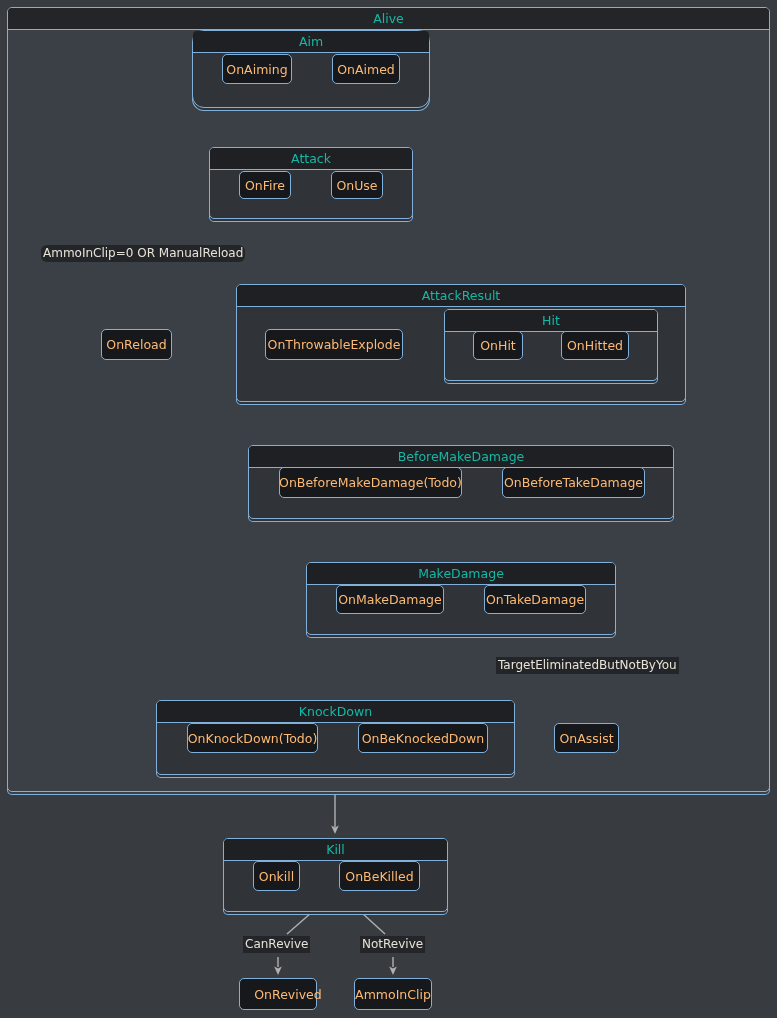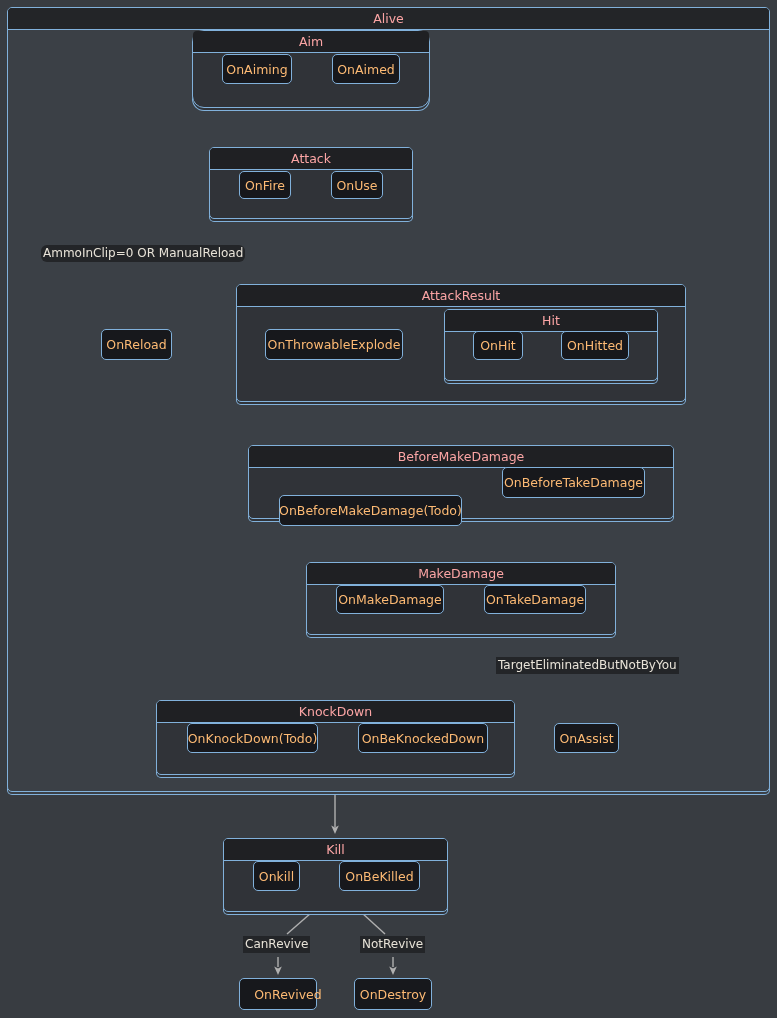--- a/index.html
+++ b/index.html
@@ -62,21 +62,21 @@
     box-shadow: 0 3px 0 -1px #303338, 0 3px 0 0 #81b1db;
   }
   .cluster > .cluster-title {
     box-sizing: border-box;
     height: 22px;
     line-height: 21px;
     text-align: center;
     background: #1f2023;
     border-bottom: 1px solid #81b1db;
     border-radius: 4px 4px 0 0;
-    color: #fca5a5;
+    color: #14b8a6;
     font-size: 12.5px;
     white-space: nowrap;
     overflow: hidden;
   }
   .cluster.root {
     background: #3b4046;
     box-shadow: 0 3px 0 -1px #3b4046, 0 3px 0 0 #81b1db;
   }
   .cluster.root > .cluster-title {
     background: #232528;
@@ -219,21 +219,21 @@
     <div class="state" style="left:473px; top:331px; width:50px; height:29px;">
       <span>OnHit</span>
     </div>
     <div class="state" style="left:561px; top:331px; width:68px; height:29px;">
       <span>OnHitted</span>
     </div>
 
     <div class="cluster" style="left:248px; top:445px; width:426px; height:74px;">
       <div class="cluster-title">BeforeMakeDamage</div>
     </div>
-    <div class="state" style="left:279px; top:467px; width:183px; height:31px;margin-top:28px;">
+    <div class="state" style="left:279px; top:467px; width:183px; height:31px;">
       <span>OnBeforeMakeDamage(Todo)</span>
     </div>
     <div class="state" style="left:502px; top:467px; width:143px; height:31px;">
       <span>OnBeforeTakeDamage</span>
     </div>
 
     <div class="cluster" style="left:306px; top:562px; width:310px; height:73px;">
       <div class="cluster-title">MakeDamage</div>
     </div>
     <div class="state" style="left:336px; top:585px; width:108px; height:29px;">
@@ -264,21 +264,21 @@
       <span>Onkill</span>
     </div>
     <div class="state" style="left:339px; top:861px; width:81px; height:30px;">
       <span>OnBeKilled</span>
     </div>
 
     <div class="state" style="left:239px; top:978px; width:78px; height:32px;padding-left:28px;">
       <span>OnRevived</span>
     </div>
     <div class="state" style="left:354px; top:978px; width:78px; height:32px;">
-      <span>OnDestroy</span>
+      <span>AmmoInClip</span>
     </div>
 
     <div class="edge-label" style="left:41px; top:245px;border-radius:6px;">
       <span>AmmoInClip=0 OR ManualReload</span>
     </div>
     <div class="edge-label" style="left:496px; top:657px;text-align:right;">
       <span>TargetEliminatedButNotByYou</span>
     </div>
     <div class="edge-label" style="left:243px; top:936px;">
       <span>CanRevive</span>

